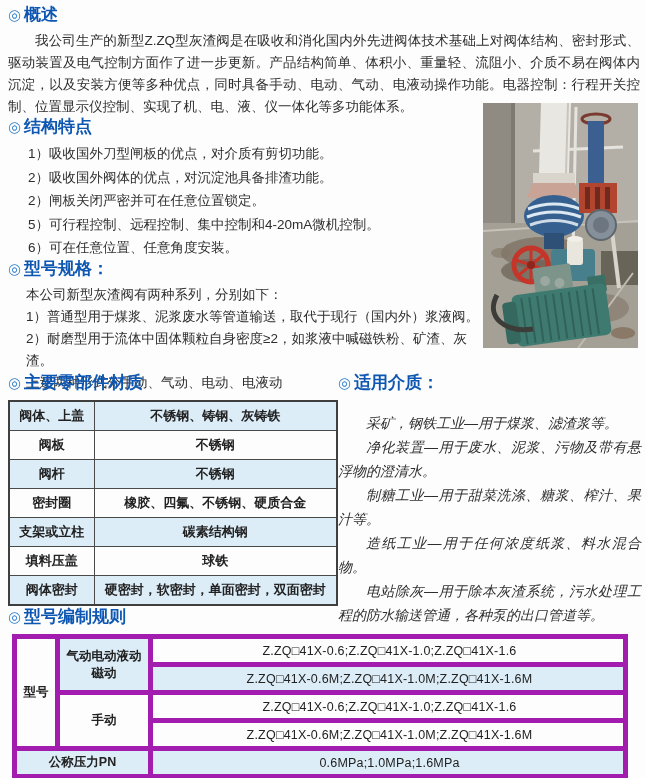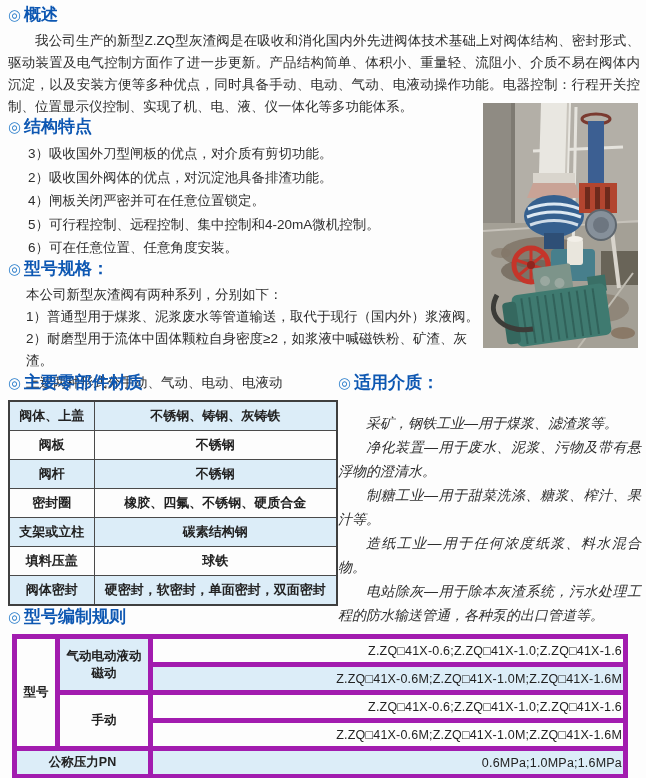--- a/index.html
+++ b/index.html
@@ -33,21 +33,21 @@
   .mat-table col.c1{width:85px;}
   .mat-table tr.stripe td{background:#dcedf8;}
   
   .media-paras{margin-top:17px;font-size:14px;line-height:24px;text-align:justify;font-style:italic;}
   .media-paras p{margin:0;text-indent:2em;}
   
   .num-table{border-collapse:collapse;margin:6px 0 0 4px;width:616px;table-layout:fixed;
     border:2px solid #3f3f3f;font-size:12.5px;}
   .num-table td{border:5px solid #a21caf;height:21px;vertical-align:middle;color:#222;}
   .num-table td.lbl{text-align:center;font-weight:600;}
-  .num-table td.val{text-align:right;padding-left:4px;letter-spacing:.2px;}
+  .num-table td.val{text-align:center;padding-left:4px;letter-spacing:.2px;}
   .num-table td.stripe{background:#dcedf8;}
   .num-table col.n1{width:43px;}
   .num-table col.n2{width:93px;}
 </style>
 </head>
 <body>
 
 <div class="page">
 
   <section class="sec-overview">
@@ -57,23 +57,23 @@
     </div>
     <div class="body-text indent">我公司生产的新型Z.ZQ型灰渣阀是在吸收和消化国内外先进阀体技术基础上对阀体结构、密封形式、驱动装置及电气控制方面作了进一步更新。产品结构简单、体积小、重量轻、流阻小、介质不易在阀体内沉淀，以及安装方便等多种优点，同时具备手动、电动、气动、电液动操作功能。电器控制：行程开关控制、位置显示仪控制、实现了机、电、液、仪一体化等多功能体系。</div>
   </section>
 
   <section class="sec-features">
     <div class="sec-head">
       <span class="bullet">◎</span>
       <span>结构特点</span>
     </div>
     <div class="list">
-      <div>3）吸收国外刀型闸板的优点，对介质有剪切功能。</div>
+      <div>1）吸收国外刀型闸板的优点，对介质有剪切功能。</div>
       <div>2）吸收国外阀体的优点，对沉淀池具备排渣功能。</div>
-      <div>4）闸板关闭严密并可在任意位置锁定。</div>
+      <div>2）闸板关闭严密并可在任意位置锁定。</div>
       <div>5）可行程控制、远程控制、集中控制和4-20mA微机控制。</div>
       <div>6）可在任意位置、任意角度安装。</div>
     </div>
   </section>
 
   <section class="sec-models">
     <div class="sec-head">
       <span class="bullet">◎</span>
       <span>型号规格：</span>
     </div>

